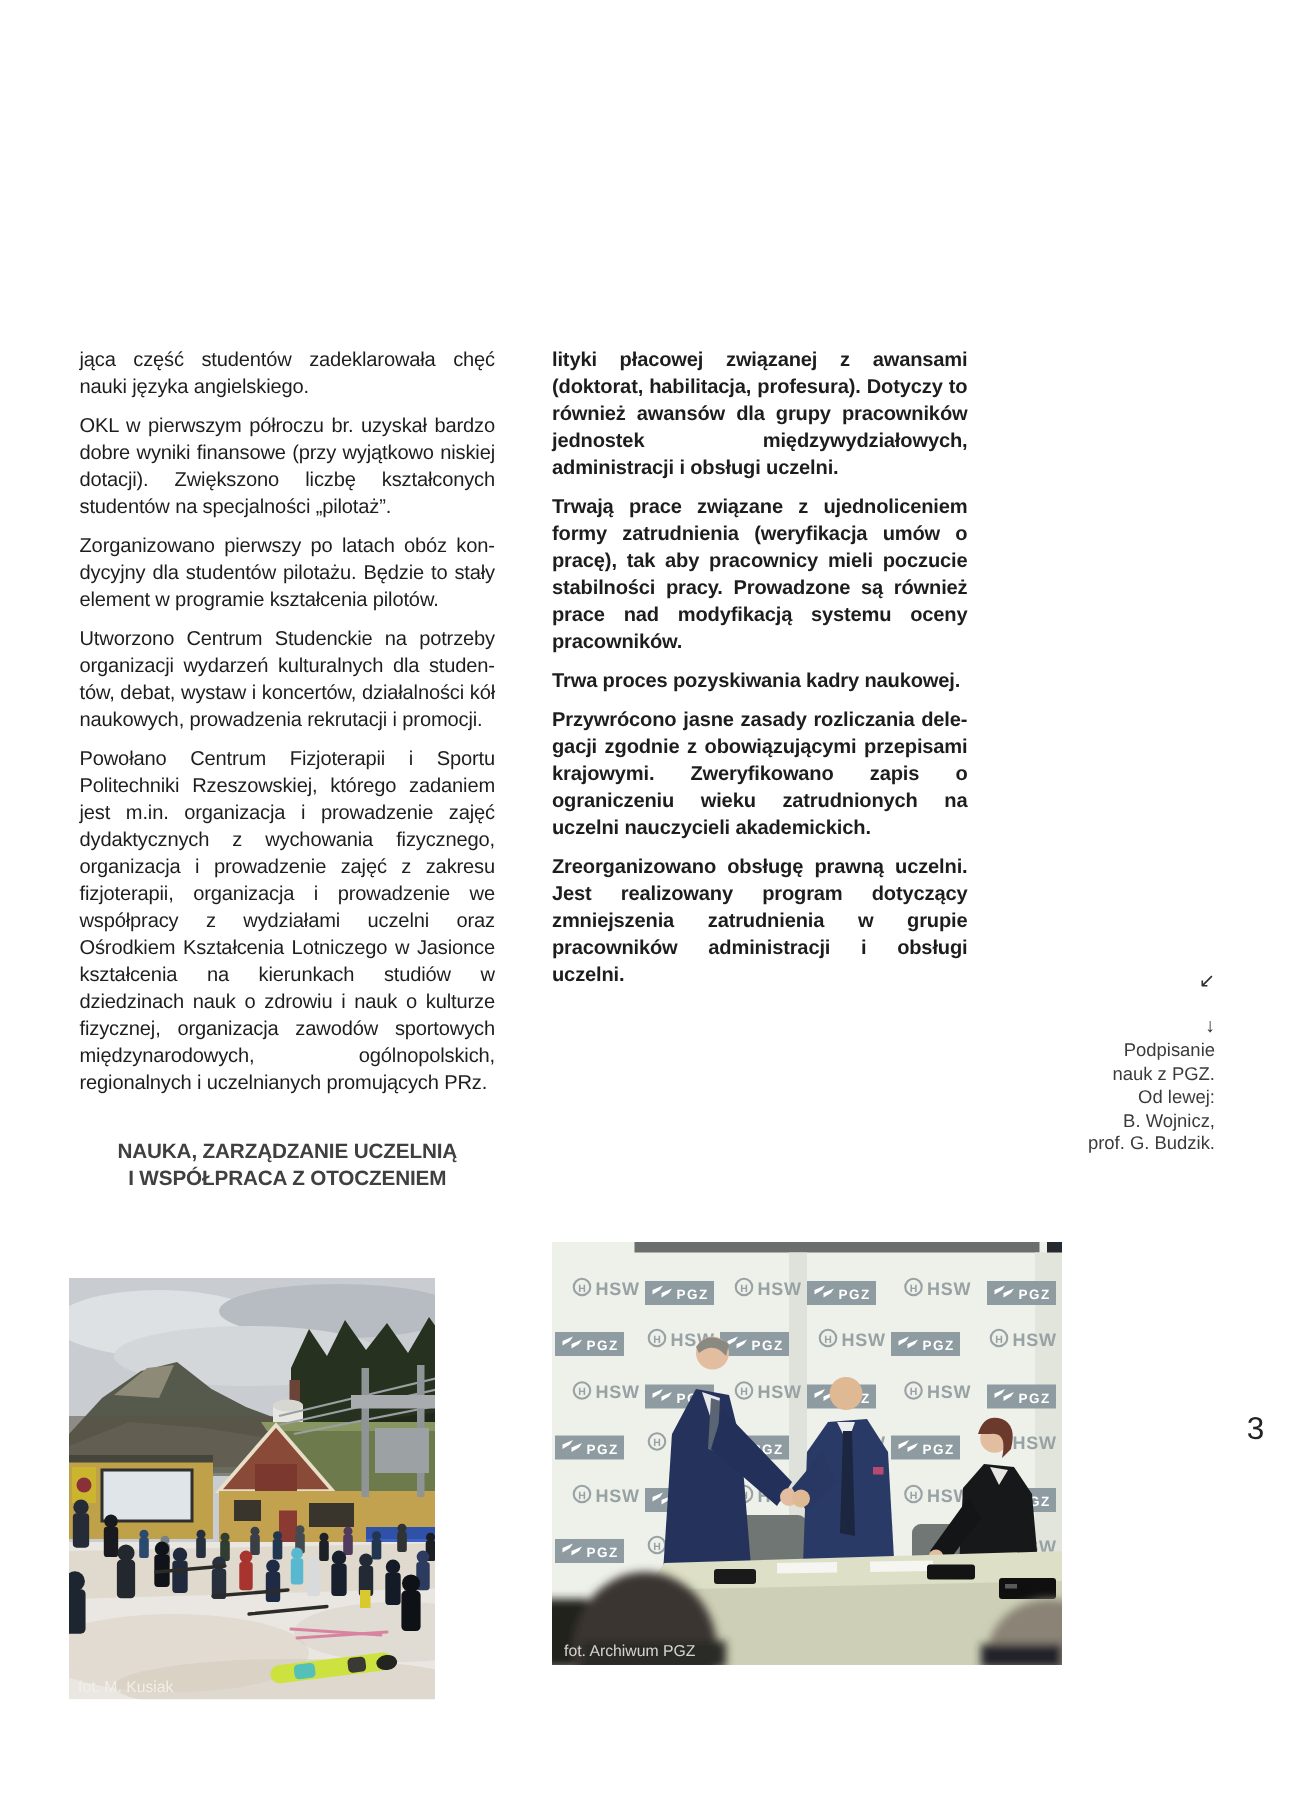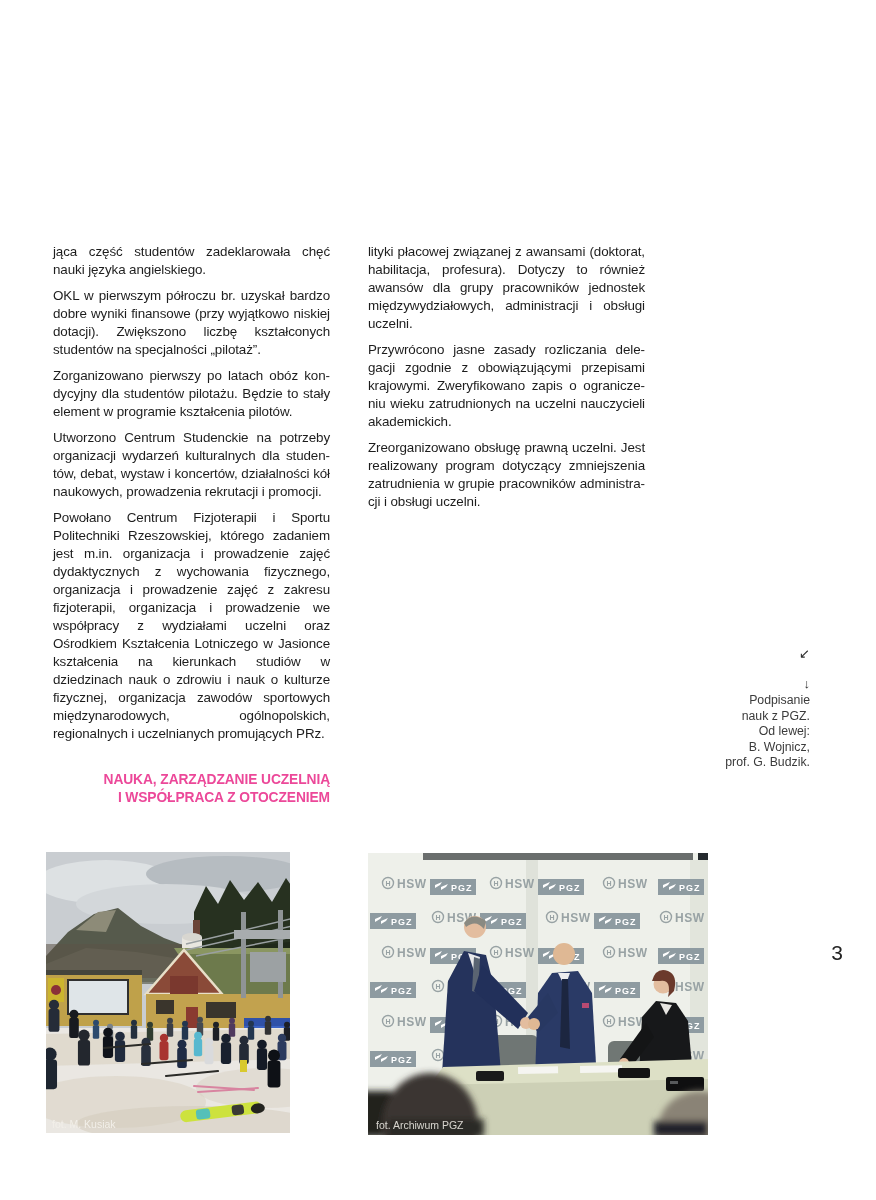--- a/index.html
+++ b/index.html
@@ -5,31 +5,31 @@
   html,body{margin:0;padding:0;background:#ffffff;}
   .page{
     position:relative;
     width:876px;height:1200px;
     background:#ffffff;
     font-family:"Liberation Sans",sans-serif;
     color:#1c1c1c;
     overflow:hidden;
   }
   .col{
-    position:absolute;top:243px;width:277px;
+    position:absolute;top:231px;width:277px;
     font-size:13.4px;line-height:18px;letter-spacing:-0.1px;
     text-align:justify;color:#1d1d1d;
   }
   .col-left{left:53px;}
-  .col-right{left:368px;}
+  .col-right{left:368px;font-weight:bold;}
   .col p{margin:0 0 8px 0;}
   .col h2{
     margin:28px 0 8px 0;
     font-size:13.8px;line-height:18px;font-weight:bold;
-    white-space:pre-line;text-align:right;color:#ec4899;
+    white-space:pre-line;text-align:center;color:#404040;
   }
   .sidebar{
     position:absolute;left:630px;top:646px;width:180px;
     text-align:right;color:#3b3b3b;
     font-size:12.3px;line-height:15.5px;
   }
   .sidebar .arrow{font-size:13px;color:#2e2e2e;margin-bottom:2px;}
   .sidebar .cap{white-space:pre-line;}
   .sidebar .block2{margin-top:14px;}
   .page-number{
@@ -40,41 +40,43 @@
     position:absolute;left:0;top:851px;width:8px;height:282px;
     background:linear-gradient(180deg,
       #83994e 0%, #8fa45c 38%, #a8b07c 54%,
       #e9e8e2 57%, #efedе8 63%,
       #c14b44 64%, #b94840 68%,
       #dedbd2 70%, #d6d0c4 86%, #d3c7b2 100%);
   }
   .photo{position:absolute;overflow:hidden;}
   .photo svg{display:block;}
   .photo-left{left:46px;top:852px;width:244px;height:281px;}
-  .photo-right{left:368px;top:853px;width:392px;height:282px;}
+  .photo-right{left:368px;top:828px;width:392px;height:282px;}
 </style>
 </head>
 <body>
 
 <div class="page">
 
   <div class="edge-bleed"></div>
 
   <div class="col col-left">
     <p>jąca część studentów zadeklarowała chęć nauki języka angielskiego.</p>
     <p>OKL w pierwszym półroczu br. uzyskał bardzo dobre wyniki finansowe (przy wyjątkowo niskiej dotacji). Zwiększono liczbę kształconych studen­tów na specjalności „pilotaż”.</p>
     <p>Zorganizowano pierwszy po latach obóz kon­dycyjny dla studentów pilotażu. Będzie to stały element w programie kształcenia pilotów.</p>
     <p>Utworzono Centrum Studenckie na potrzeby organizacji wydarzeń kulturalnych dla studen­tów, debat, wystaw i koncertów, działalności kół naukowych, prowadzenia rekrutacji i promocji.</p>
     <p>Powołano Centrum Fizjoterapii i Sportu Politech­niki Rzeszowskiej, którego zadaniem jest m.in. organizacja i prowadzenie zajęć dydaktycznych z wychowania fizycznego, organizacja i prowa­dzenie zajęć z zakresu fizjoterapii, organizacja i prowadzenie we współpracy z wydziałami uczelni oraz Ośrodkiem Kształcenia Lotniczego w Jasionce kształcenia na kierunkach studiów w dziedzinach nauk o zdrowiu i nauk o kulturze fizycznej, organizacja zawodów sportowych mię­dzynarodowych, ogólnopolskich, regionalnych i uczelnianych promujących PRz.</p>
     <h2>NAUKA, ZARZĄDZANIE UCZELNIĄ
 I WSPÓŁPRACA Z OTOCZENIEM</h2>
   </div>
 
   <div class="col col-right">
     <p>lityki płacowej związanej z awansami (dokto­rat, habilitacja, profesura). Dotyczy to również awansów dla grupy pracowników jednostek międzywydziałowych, administracji i obsługi uczelni.</p>
+    <p>Trwają prace związane z ujednoliceniem formy zatrudnienia (weryfikacja umów o pracę), tak aby pracownicy mieli poczucie stabilności pra­cy. Prowadzone są również prace nad modyfi­kacją systemu oceny pracowników.</p>
+    <p>Trwa proces pozyskiwania kadry naukowej.</p>
     <p>Przywrócono jasne zasady rozliczania dele­gacji zgodnie z obowiązującymi przepisami krajowymi. Zweryfikowano zapis o ogranicze­niu wieku zatrudnionych na uczelni nauczycieli akademickich.</p>
     <p>Zreorganizowano obsługę prawną uczelni. Jest realizowany program dotyczący zmniejszenia zatrudnienia w grupie pracowników administra­cji i obsługi uczelni.</p>
   </div>
 
   <div class="sidebar">
     <div>
       <div class="arrow">↙</div>
     </div>
     <div class="block2">
       <div class="arrow">↓</div>

